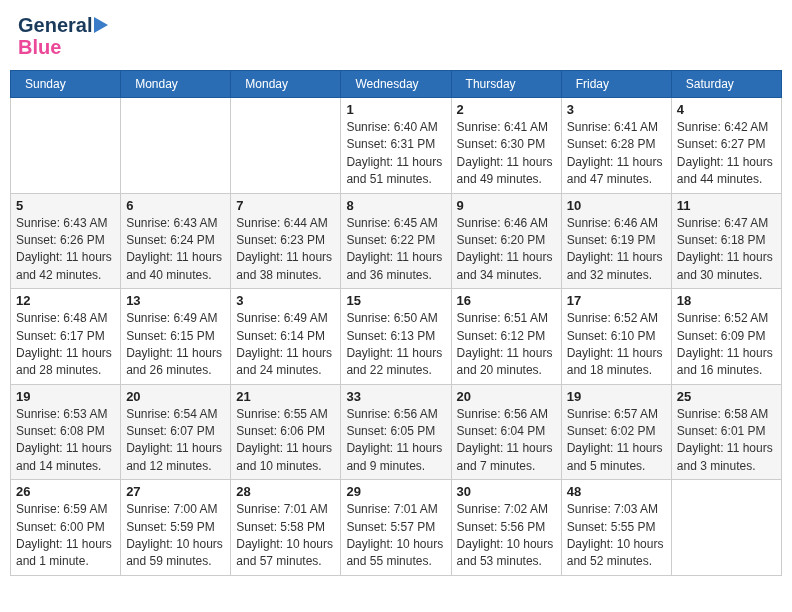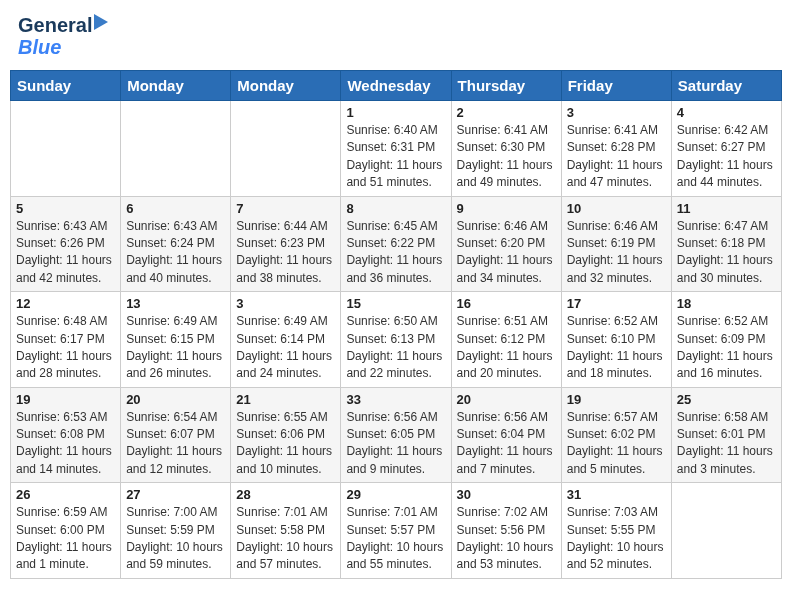--- a/index.html
+++ b/index.html
@@ -33,20 +33,21 @@
       height: 0;
       border-top: 8px solid transparent;
       border-bottom: 8px solid transparent;
       border-left: 14px solid #3a7cc7;
       display: inline-block;
       margin-left: 2px;
       vertical-align: middle;
     }
     .logo-line {
       display: flex;
+      align-items: center;
     }
     .title-area {
       text-align: right;
     }
     .month-title {
       font-size: 36px;
       color: #1a1a1a;
       font-weight: normal;
     }
     .location {
@@ -55,23 +56,23 @@
     }
     .calendar {
       width: 100%;
       border-collapse: collapse;
       border: 1px solid #ccc;
     }
     .calendar th {
       background-color: #2a6db5;
       color: #fff;
       text-align: left;
-      padding: 6px 6px;
-      font-size: 15px;
-      font-weight: bold;
+      padding: 6px 14px;
+      font-size: 12px;
+      font-weight: normal;
       border: 1px solid #1a5a9a;
     }
     .calendar td {
       width: 14.28%;
       vertical-align: top;
       padding: 4px 5px;
       border: 1px solid #ccc;
       height: 90px;
       font-size: 10.5px;
       color: #333;
@@ -98,21 +99,21 @@
   </style>
 </head>
 <body>
 
 <div class="header">
   <div class="logo">
     <div class="logo-line">
       <span class="logo-text">General</span>
       <span class="logo-arrow"></span>
     </div>
-    <span class="logo-text" style="color:#3b82f6; font-style:italic;">Blue</span>
+    <span class="logo-text" style="color:#ec4899; ">Blue</span>
   </div>
   <div class="title-area">
     <div class="month-title"></div>
     <div class="location"></div>
   </div>
 </div>
 
 <table class="calendar">
   <thead>
     <tr>
@@ -252,19 +253,19 @@
         </td>
         <td>
           <span class="day-number">29</span>
           <div class="day-info">Sunrise: 7:01 AM<br>Sunset: 5:57 PM<br>Daylight: 10 hours<br>and 55 minutes.</div>
         </td>
         <td>
           <span class="day-number">30</span>
           <div class="day-info">Sunrise: 7:02 AM<br>Sunset: 5:56 PM<br>Daylight: 10 hours<br>and 53 minutes.</div>
         </td>
         <td>
-          <span class="day-number">31</span>
+          <span class="day-number">48</span>
           <div class="day-info">Sunrise: 7:03 AM<br>Sunset: 5:55 PM<br>Daylight: 10 hours<br>and 52 minutes.</div>
         </td>
         <td class="empty-cell"></td>
       </tr>
     </tbody>
 </table>
 
 </body></html>

